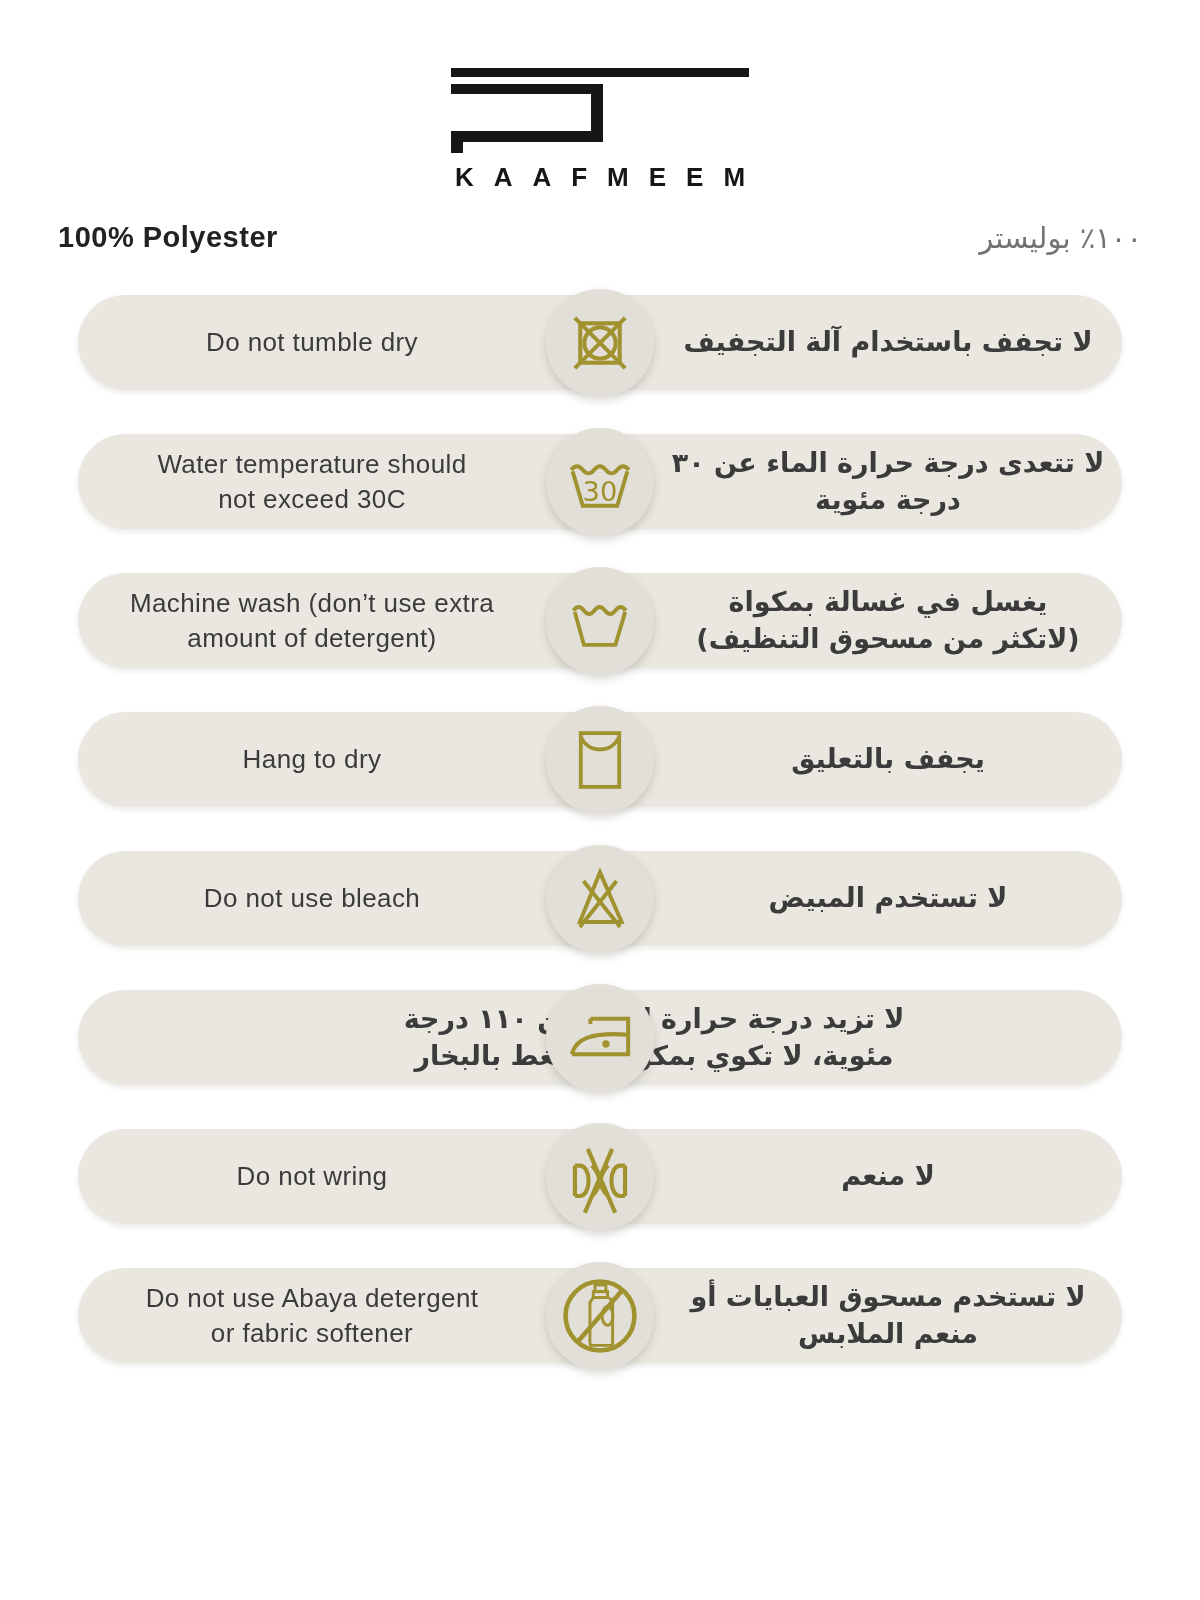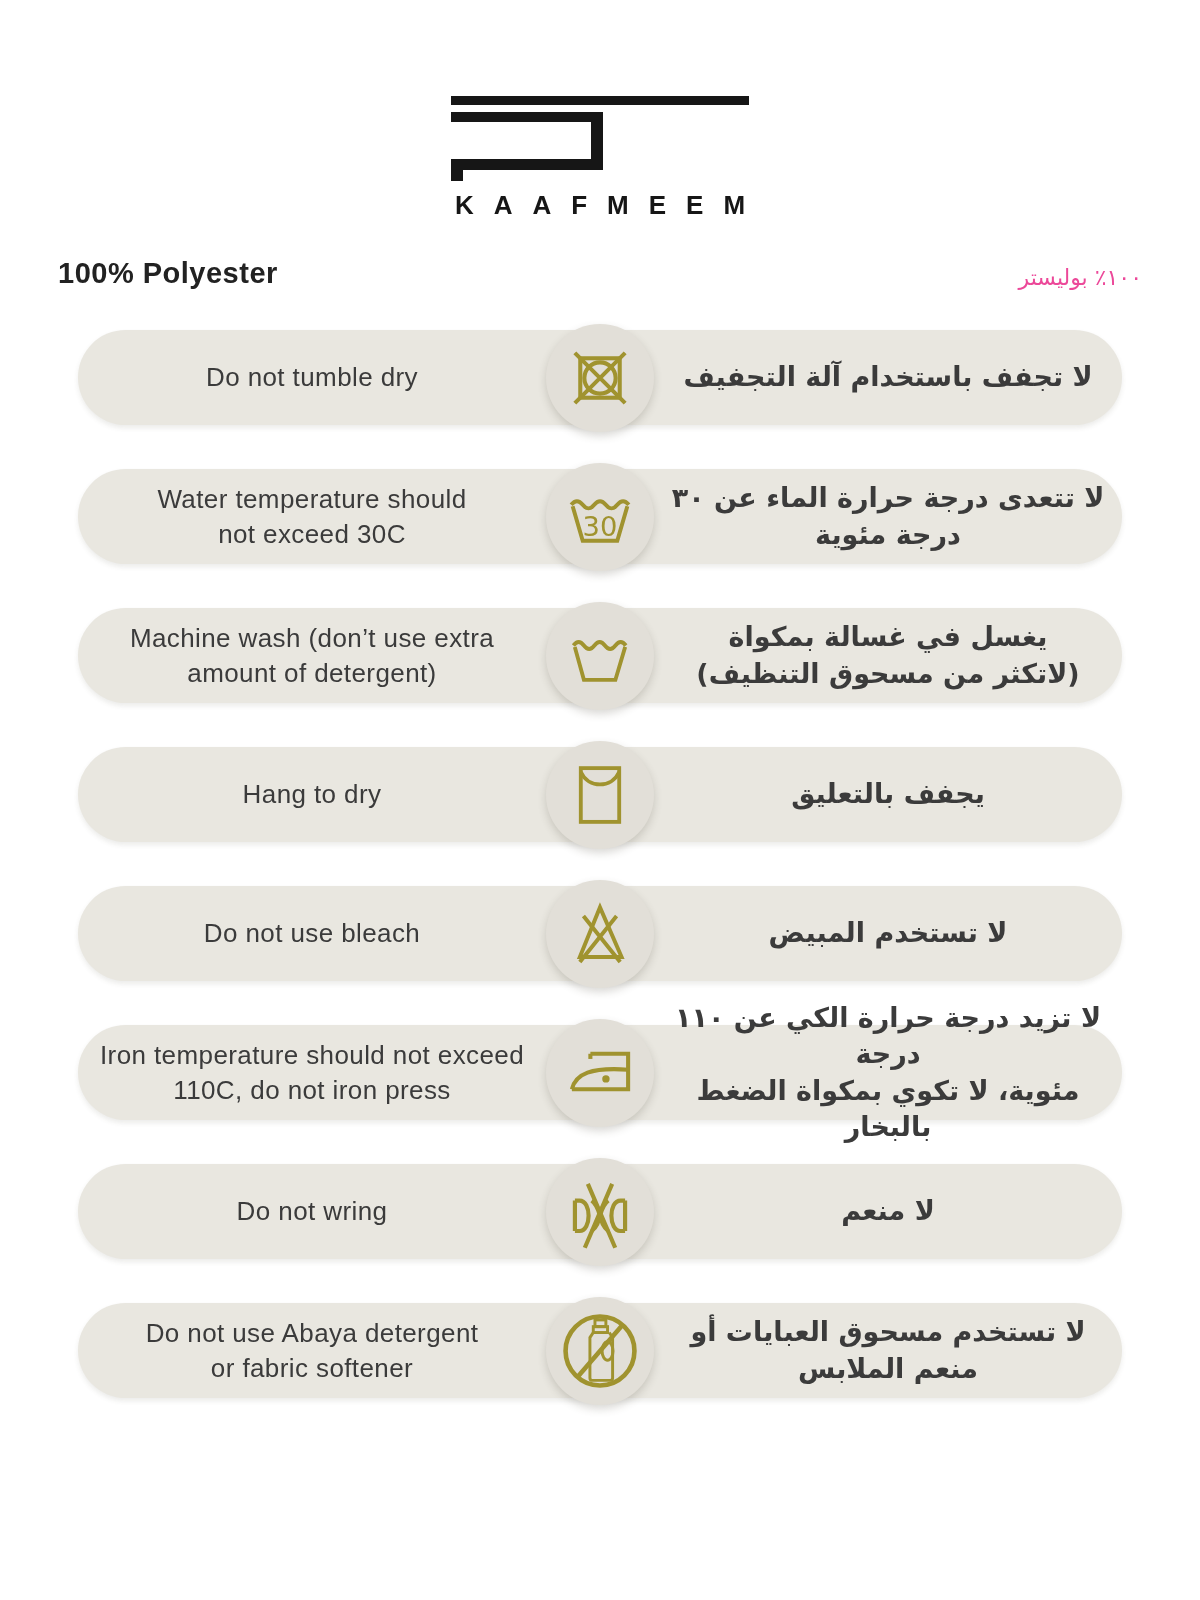--- a/index.html
+++ b/index.html
@@ -8,35 +8,35 @@
     --circle-bg:#e2dfd8;
     --text-dark:#3b3b3b;
     --logo-black:#161616;
   }
   *{margin:0;padding:0;box-sizing:border-box;}
   html,body{background:#ffffff;}
   body{width:1200px;height:1600px;font-family:"Liberation Sans",sans-serif;}
   .page{position:relative;width:1200px;height:1600px;background:#ffffff;overflow:hidden;}
 
   
-  .logo-block{padding-top:96px;text-align:center;}
+  .logo-block{padding-top:68px;text-align:center;}
   .logo-mark{display:block;margin:0 auto;}
   .logo-text{
     display:block;margin-top:8px;
     font-size:26px;font-weight:bold;color:var(--logo-black);
     letter-spacing:20px;padding-left:20px; 
   }
 
   
   .fabric-row{
-    margin-top:36px;padding:0 58px;
-    display:flex;justify-content:space-between;align-items:flex-end;
+    margin-top:28px;padding:0 58px;
+    display:flex;justify-content:space-between;align-items:flex-start;
   }
   .fabric-en{font-size:29px;color:#222;letter-spacing:0.5px;font-weight:bold;}
-  .fabric-ar{font-size:22px;color:#ec4899;font-family:"DejaVu Sans",sans-serif;}
+  .fabric-ar{font-size:29px;color:#737373;font-family:"DejaVu Sans",sans-serif;}
 
   
   .rows{margin-top:40px;}
   .care-row{
     position:relative;
     width:1044px;height:95px;margin:0 auto 44px auto;
     background:var(--pill-bg);
     border-radius:48px;
     display:flex;align-items:center;
     box-shadow:0 3px 5px rgba(70,65,50,0.10);
@@ -178,24 +178,20 @@
         <svg class="icon" width="72" height="72" viewBox="0 0 100 100">
           <g fill="none" stroke="currentColor" stroke-width="5.5">
             <path d="M50 13 L22 82 H80 Z"></path>
             <path d="M27 25 L78 89 M73 25 L22 89"></path>
           </g>
         </svg>
       </div>
     </div>
 
     <div class="care-row">
-      <div class="cell">
-          <span class="en-text">Iron temperature should not exceed
-110C, do not iron press</span>
-        </div>
       <div class="cell spacer"></div>
       <div class="cell">
           <span class="ar-text">لا تزيد درجة حرارة الكي عن ١١٠ درجة
 مئوية، لا تكوي بمكواة الضغط بالبخار</span>
         </div>
       <div class="icon-circle">
         <svg class="icon" width="74" height="74" viewBox="0 0 100 100">
           <g fill="none" stroke="currentColor" stroke-width="5.5">
             <path d="M37 24 V31"></path>
             <path d="M37 24 H88 V72 H12"></path>

